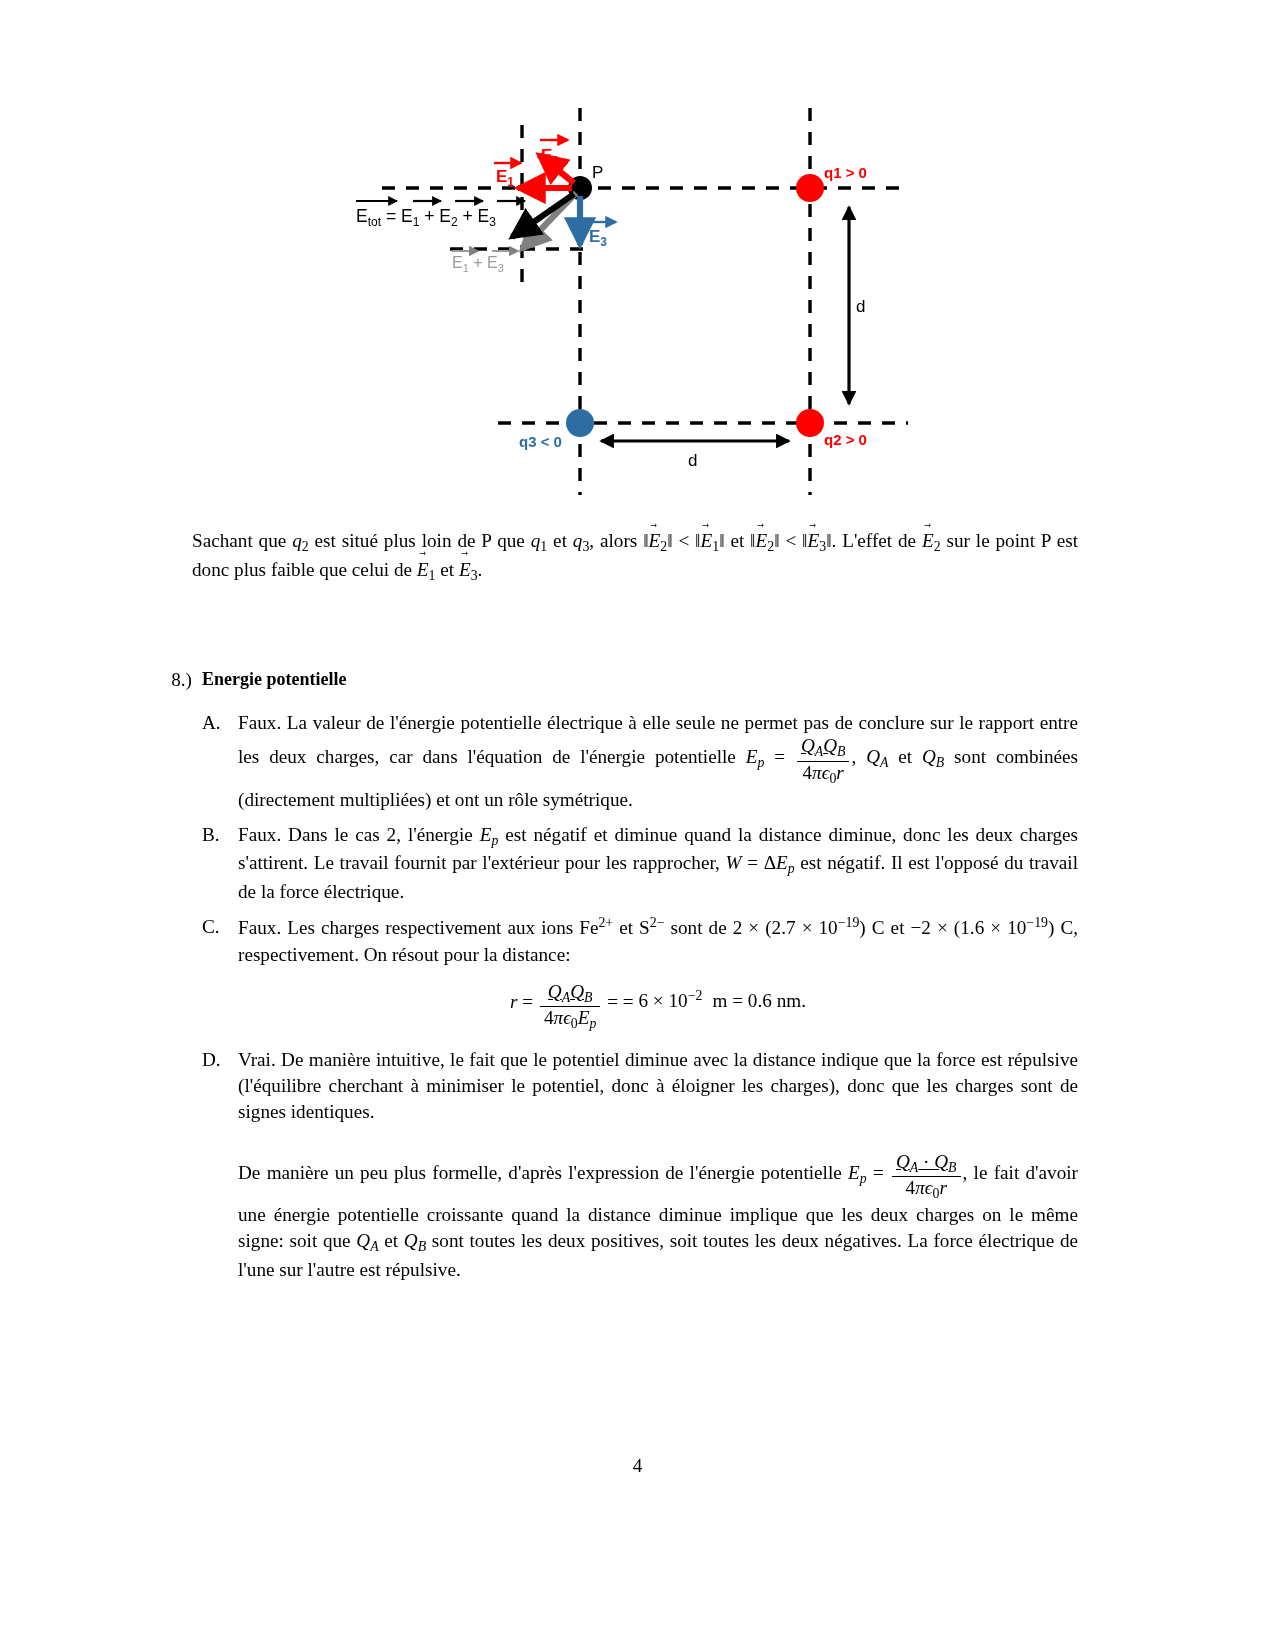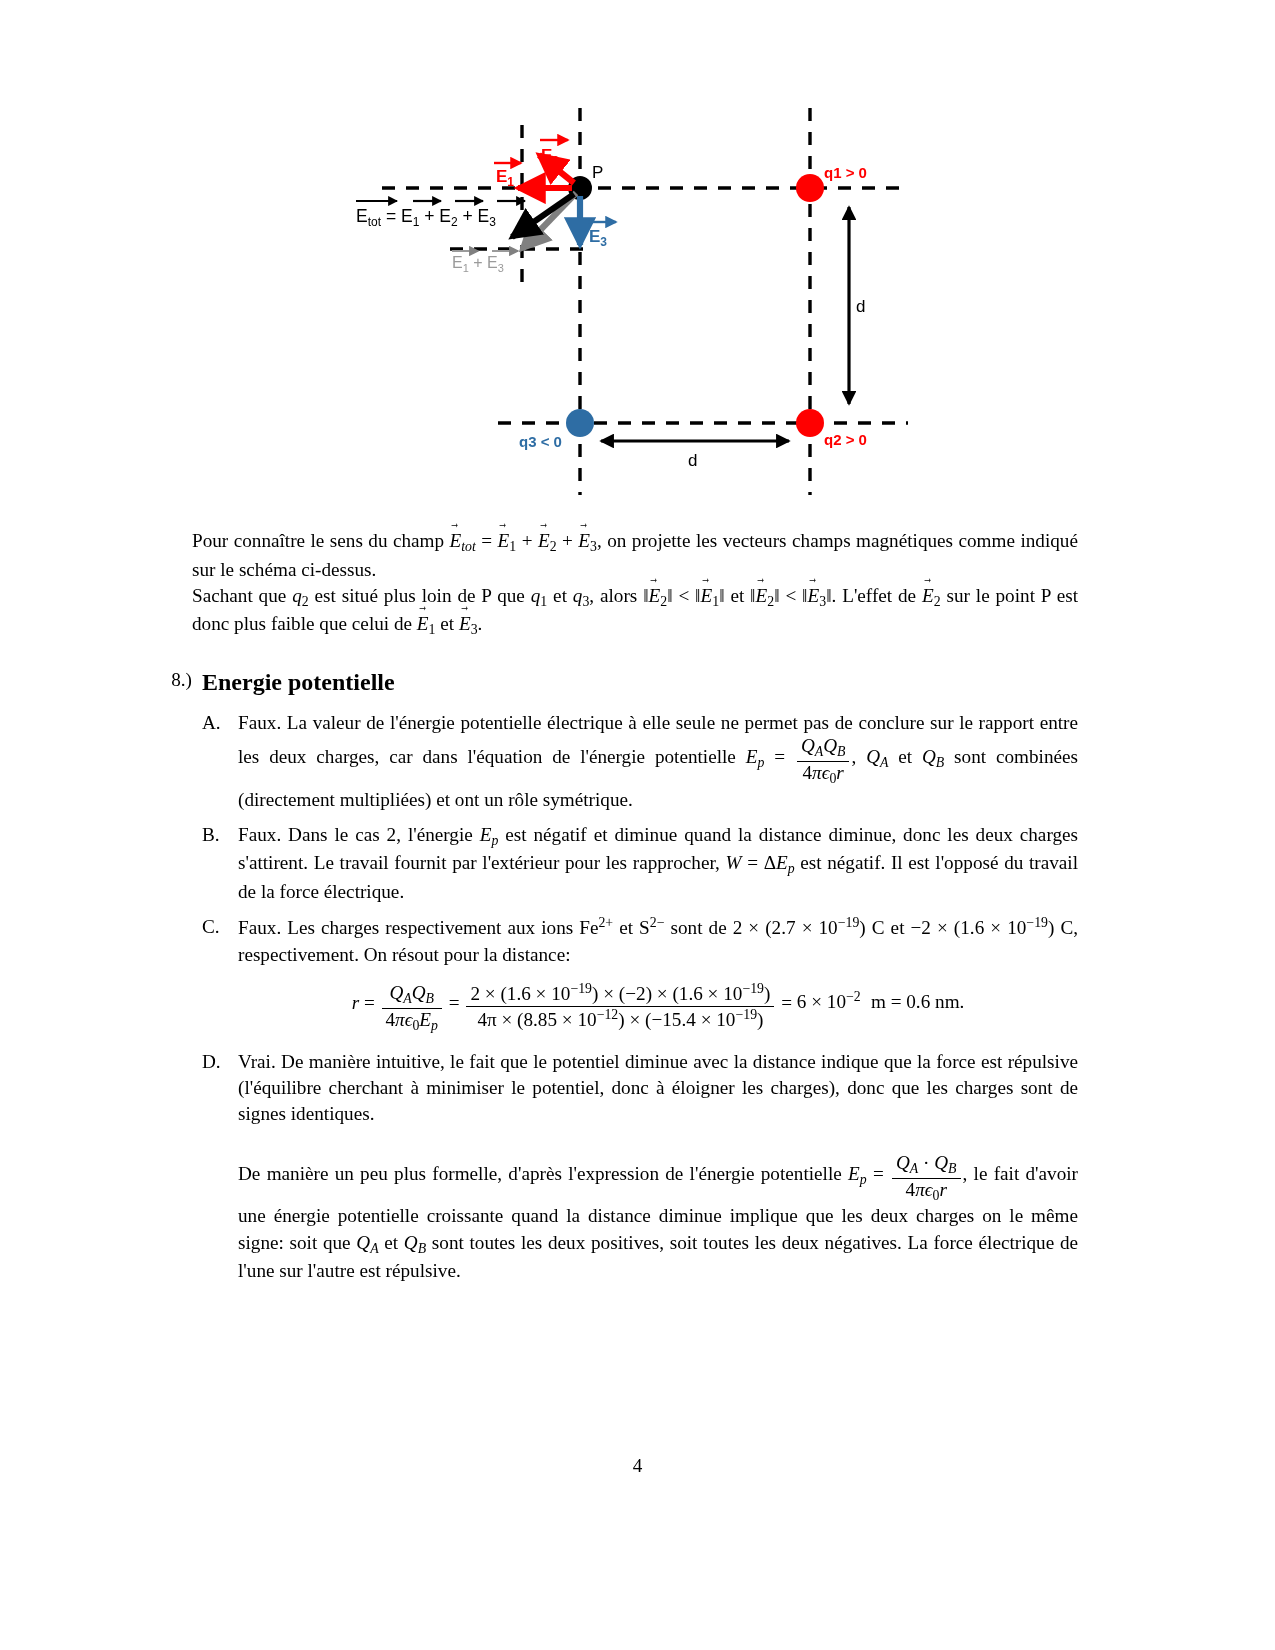--- a/index.html
+++ b/index.html
@@ -51,21 +51,21 @@
     align-items: flex-start;
   }
   .item-num {
     font-size: 19.2px;
     width: 42px;
     text-align: right;
     padding-right: 10px;
     flex: none;
   }
   .item-head {
-    font-size: 24px;
+    font-size: 18px;
     font-weight: bold;
   }
   .lettered-list {
     position: absolute;
     left: 200px;
     top: 200px;
     width: 878px;
   }
   .li {
     display: flex;
@@ -122,21 +122,21 @@
     font-style: normal;
     line-height: 1;
   }
   .frac {
     display: inline-block;
     vertical-align: -0.82em;
     text-align: center;
     margin: 0 2px;
     line-height: 1.08;
   }
-  .frac > .num { display: block; padding: 0 4px 1px 4px; }
+  .frac > .num { display: block; padding: 0 4px 1px 4px; text-decoration: underline; }
   .frac > .den {
     display: block;
     border-top: 1.1px solid #000;
     padding: 1px 4px 0 4px;
   }
   .dispmath {
     text-align: center;
     font-size: 19.2px;
     margin: 14px 0 6px 0;
   }
@@ -248,21 +248,20 @@
   <g>
     <line x1="601" y1="441" x2="789" y2="441" stroke="#000000" stroke-width="3.2" marker-start="url(#arrBlackSt)" marker-end="url(#arrBlackS)"></line>
     <text x="688" y="466" font-family="Liberation Sans, sans-serif" font-size="17" fill="#000000">d</text>
   </g>
 </svg>
 </div>
 
 <div id="body-text">
 
   <div class="block-intro">
-    <p class="para">Pour connaître le sens du champ <span class="mi vec">E</span><span class="sub">tot</span> = <span class="mi vec">E</span><span class="sub-r">1</span> + <span class="mi vec">E</span><span class="sub-r">2</span> + <span class="mi vec">E</span><span class="sub-r">3</span>, on projette les vecteurs champs magnétiques comme indiqué sur le schéma ci-dessus.</p>
     <p class="para">Sachant que <span class="mi">q</span><span class="sub-r">2</span> est situé plus loin de P que <span class="mi">q</span><span class="sub-r">1</span> et <span class="mi">q</span><span class="sub-r">3</span>, alors ‖<span class="mi vec">E</span><span class="sub-r">2</span>‖ &lt; ‖<span class="mi vec">E</span><span class="sub-r">1</span>‖ et ‖<span class="mi vec">E</span><span class="sub-r">2</span>‖ &lt; ‖<span class="mi vec">E</span><span class="sub-r">3</span>‖. L'effet de <span class="mi vec">E</span><span class="sub-r">2</span> sur le point P est donc plus faible que celui de <span class="mi vec">E</span><span class="sub-r">1</span> et <span class="mi vec">E</span><span class="sub-r">3</span>.</p>
   </div>
 
   <div class="numbered-item" style="left:150px; top:159px; width:500px;">
     <span class="item-num">8.)</span>
     <span class="item-head">Energie potentielle</span>
   </div>
 
   <div class="lettered-list">
 
@@ -285,24 +284,20 @@
       <div class="li-body">
         <p><span>Faux.</span><span> Les charges respectivement aux ions Fe</span><span class="sup">2+</span><span> et S</span><span class="sup">2−</span><span> sont de 2 × (2.7 × 10</span><span class="sup">−19</span><span>) C et −2 × (1.6 × 10</span><span class="sup">−19</span><span>) C, respectivement. On résout pour la distance:</span></p>
 
         <div class="dispmath">
           <span class="mi">r</span> =
           <span class="frac">
             <span class="num"><span class="mi">Q</span><span class="sub">A</span><span class="mi">Q</span><span class="sub">B</span></span>
             <span class="den"><span class="mr">4</span><span class="mi">πϵ</span><span class="sub-r">0</span><span class="mi">E</span><span class="sub">p</span></span>
           </span>
           =
-          <span class="frac">
-            <span class="num"><span class="mr">2 × (1.6 × 10<span class="sup">−19</span>) × (−2) × (1.6 × 10<span class="sup">−19</span>)</span></span>
-            <span class="den"><span class="mr">4π × (8.85 × 10<span class="sup">−12</span>) × (−15.4 × 10<span class="sup">−19</span>)</span></span>
-          </span>
           = <span class="mr">6 × 10<span class="sup">−2</span><span class="nbsp-sm"></span> m = 0.6 nm.</span>
         </div>
       </div>
     </div>
 
     <div class="li">
       <span class="li-label">D.</span>
       <div class="li-body">
         <p><span>Vrai.</span><span> De manière intuitive, le fait que le potentiel diminue avec la distance indique que la force est répulsive (l'équilibre cherchant à minimiser le potentiel, donc à éloigner les charges), donc que les charges sont de signes identiques.</span></p>
         <p><span>De manière un peu plus formelle, d'après l'expression de l'énergie potentielle </span><span class="mi">E</span><span class="sub">p</span> = <span class="frac"><span class="num"><span class="mi">Q</span><span class="sub">A</span> · <span class="mi">Q</span><span class="sub">B</span></span><span class="den"><span class="mr">4</span><span class="mi">πϵ</span><span class="sub-r">0</span><span class="mi">r</span></span></span><span>, le fait d'avoir une énergie potentielle croissante quand la distance diminue implique que les deux charges on le même signe: soit que </span><span class="mi">Q</span><span class="sub">A</span> et <span class="mi">Q</span><span class="sub">B</span><span> sont toutes les deux positives, soit toutes les deux négatives. La force électrique de l'une sur l'autre est répulsive.</span></p>

